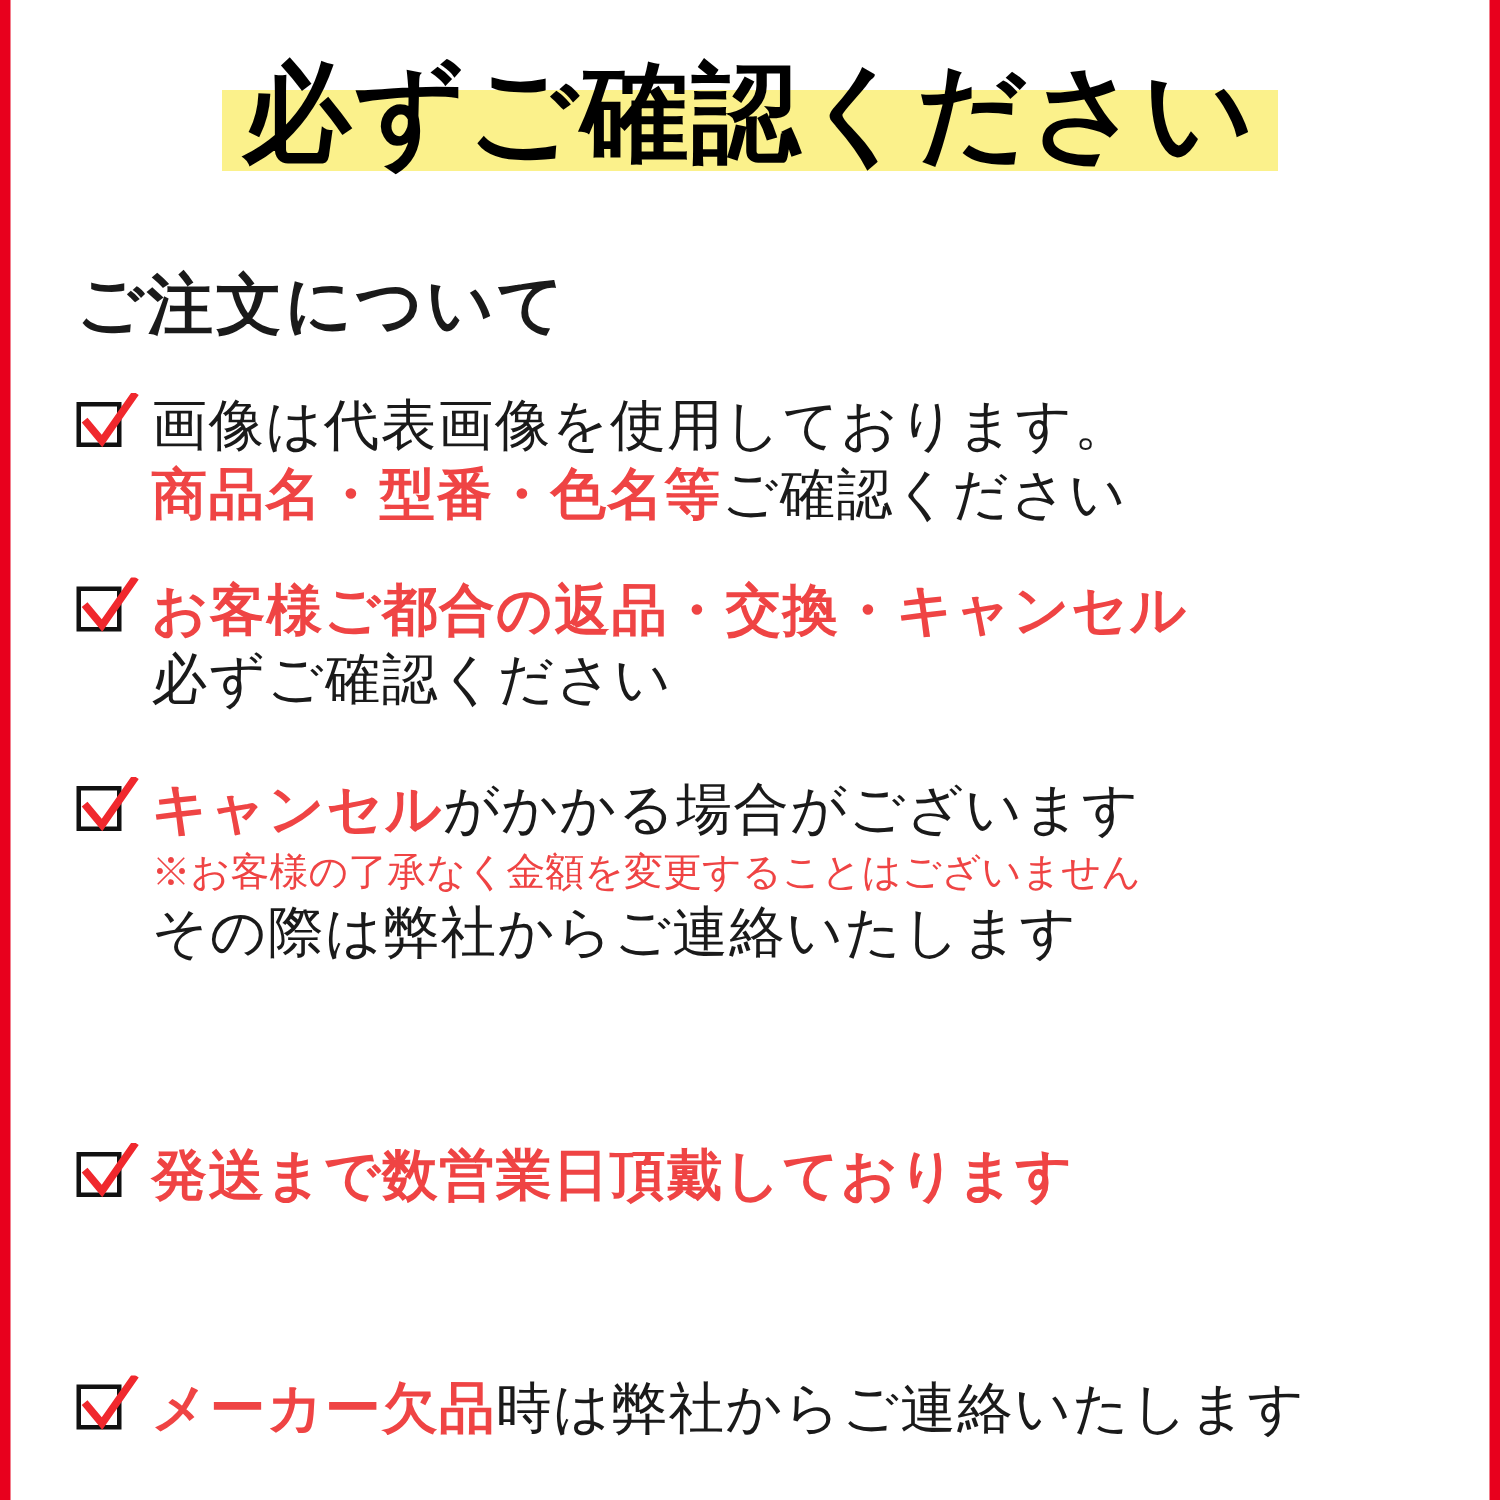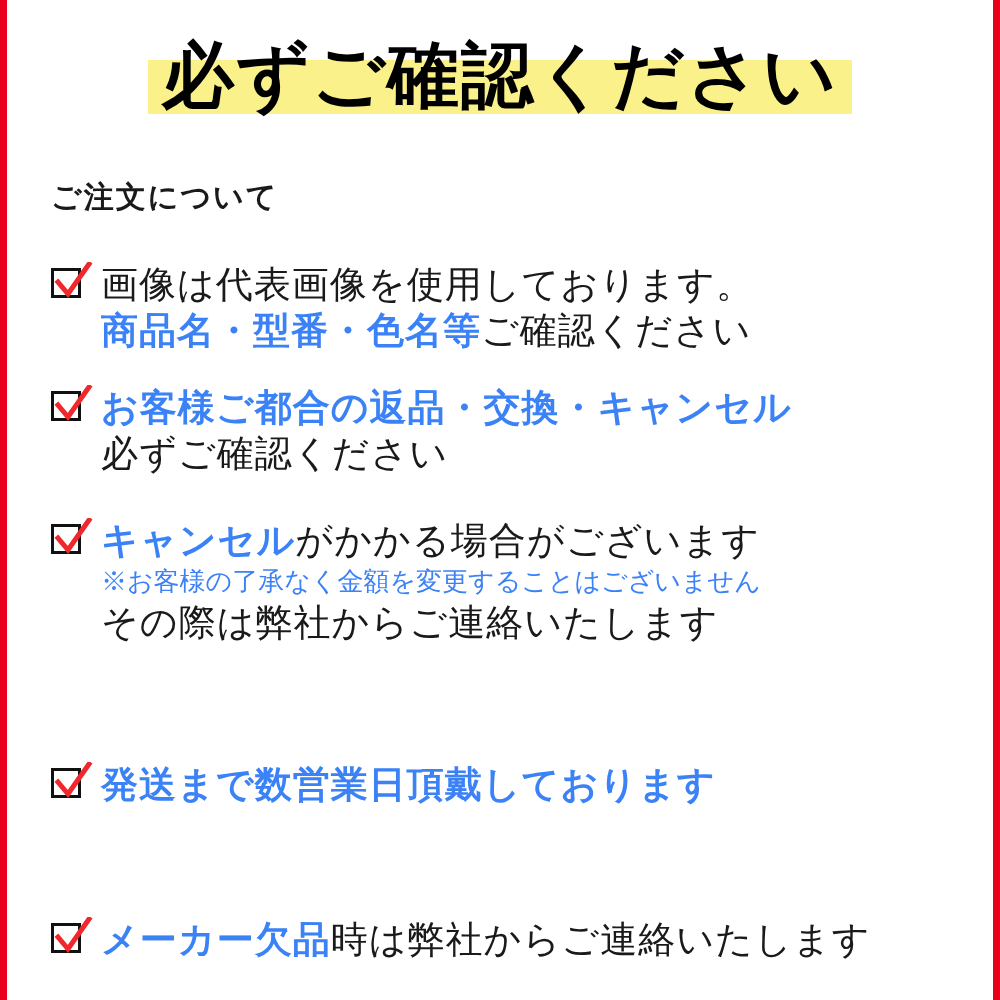--- a/index.html
+++ b/index.html
@@ -59,21 +59,21 @@
     z-index: 0;
   }
   .title .txt {
     position: relative;
     z-index: 1;
   }
 
   
   .section-head {
     position: absolute;
-    font-size: 30px;
+    font-size: 44px;
     font-weight: bold;
     color: #1a1a1a;
     letter-spacing: 2px;
     line-height: 1;
     font-family: "Liberation Serif", "DejaVu Serif", serif;
   }
   #sec1-head { left: 44px; top: 182px; }
   #sec2-head { left: 44px; top: 686px; }
 
   
@@ -112,21 +112,21 @@
     letter-spacing: 1px;
     color: #1a1a1a;
     white-space: nowrap;
     font-family: "Liberation Serif", "DejaVu Serif", serif;
   }
   .line.small {
     font-size: 26px;
     line-height: 36px;
     letter-spacing: 0px;
   }
-  .red { color: #3b82f6; font-weight: bold; }
+  .red { color: #ef4444; font-weight: bold; }
   .black { color: #1a1a1a; }
 
   #item1 { top: 262px; }
   #item2 { top: 385px; }
   #item3 { top: 518px; }
   #item4 { top: 762px; }
   #item5 { top: 890px; margin-top: 27px; }
 </style>
 </head>
 <body>

